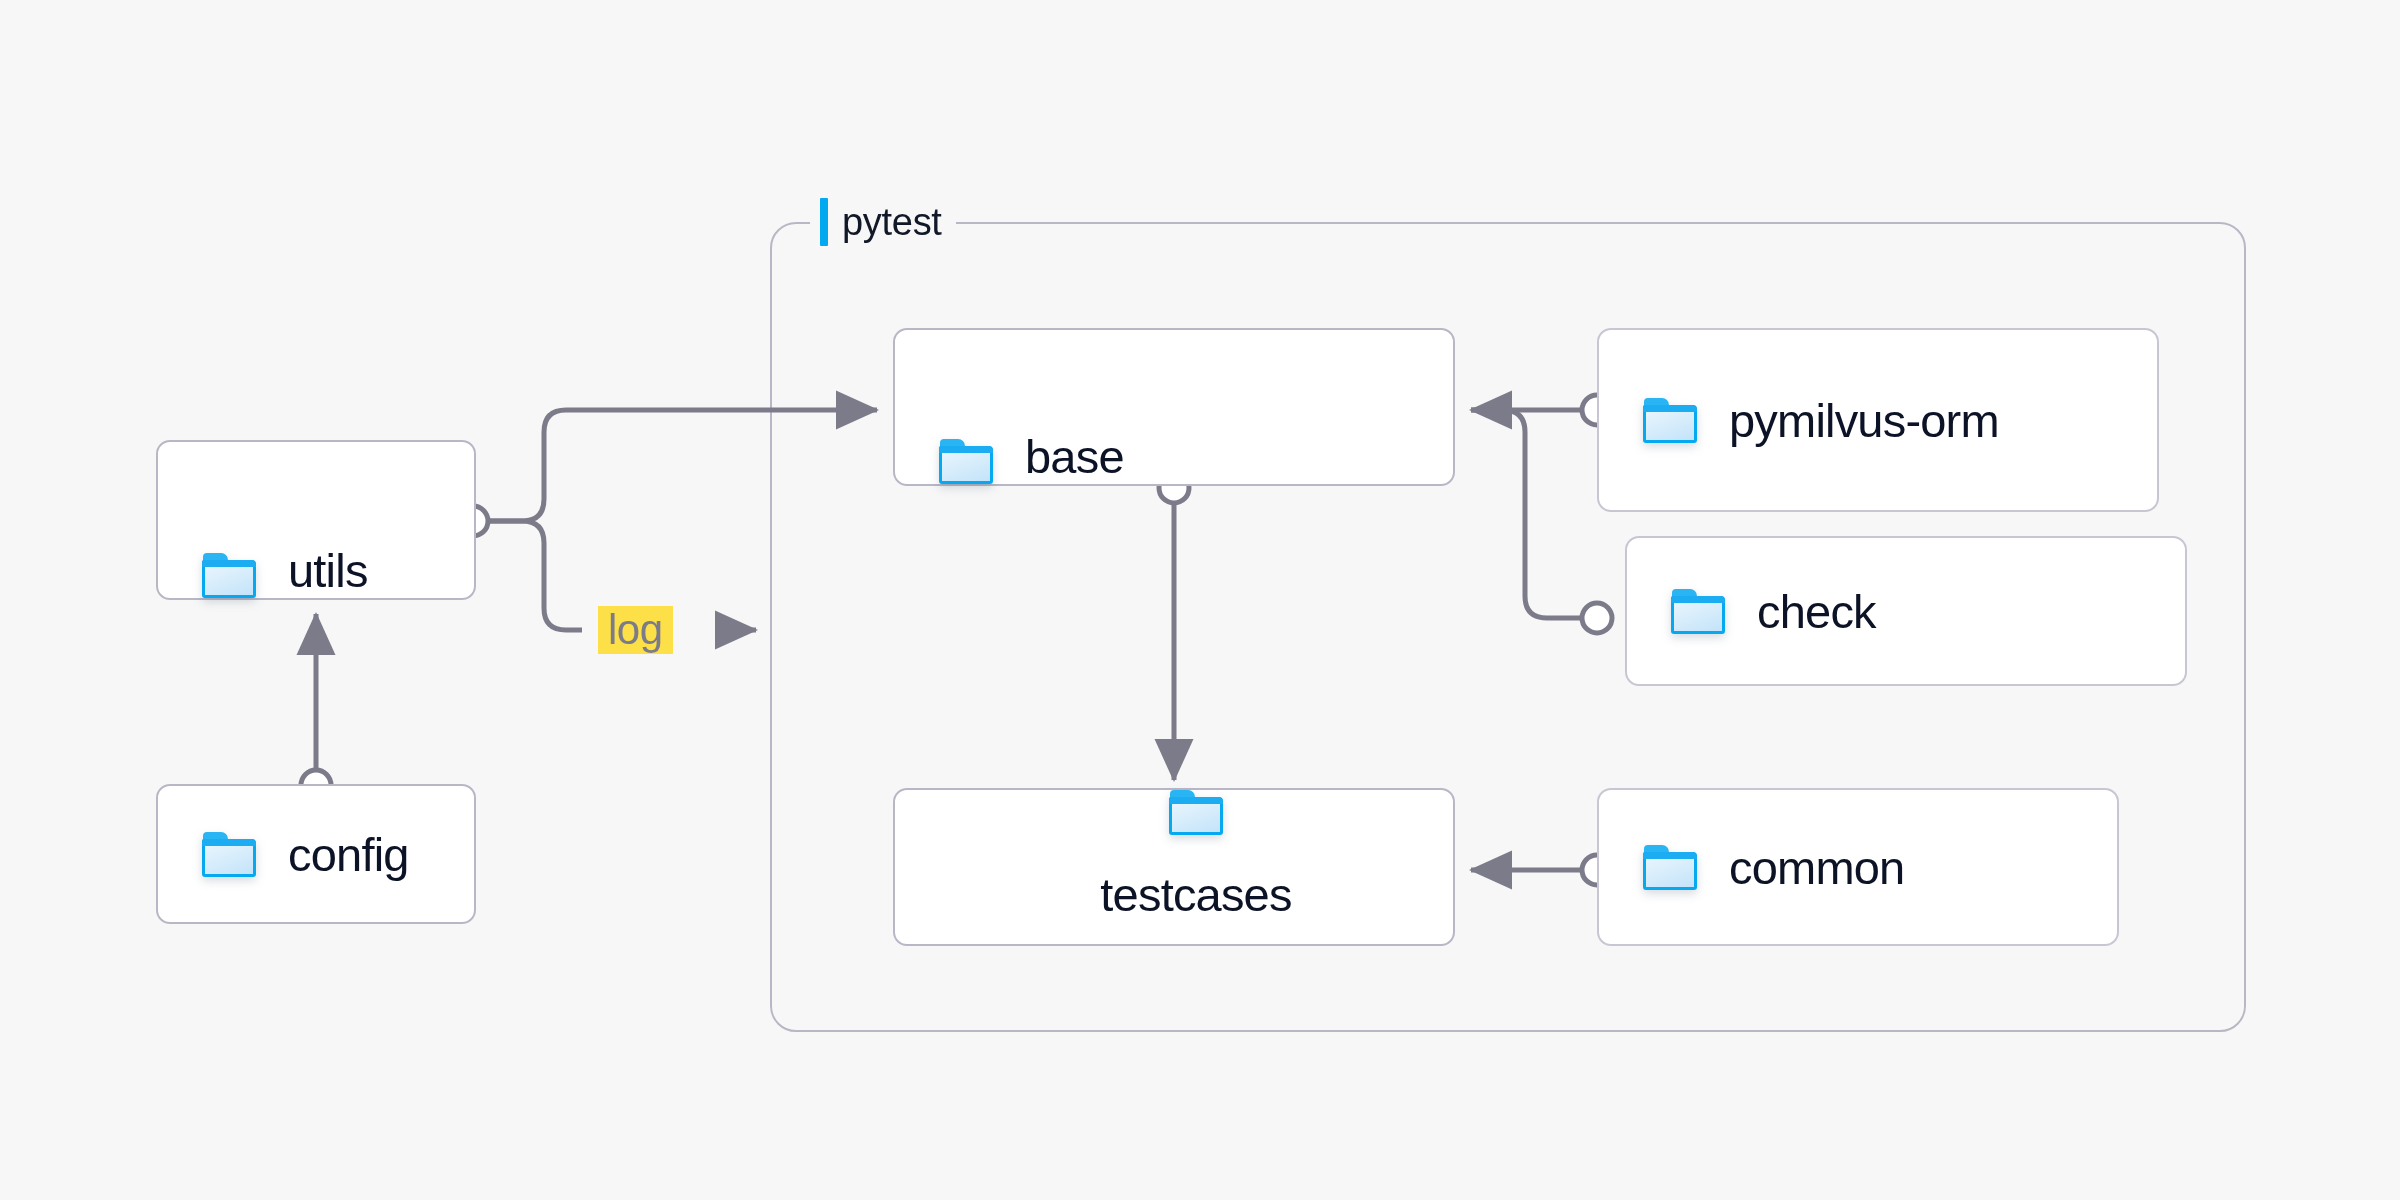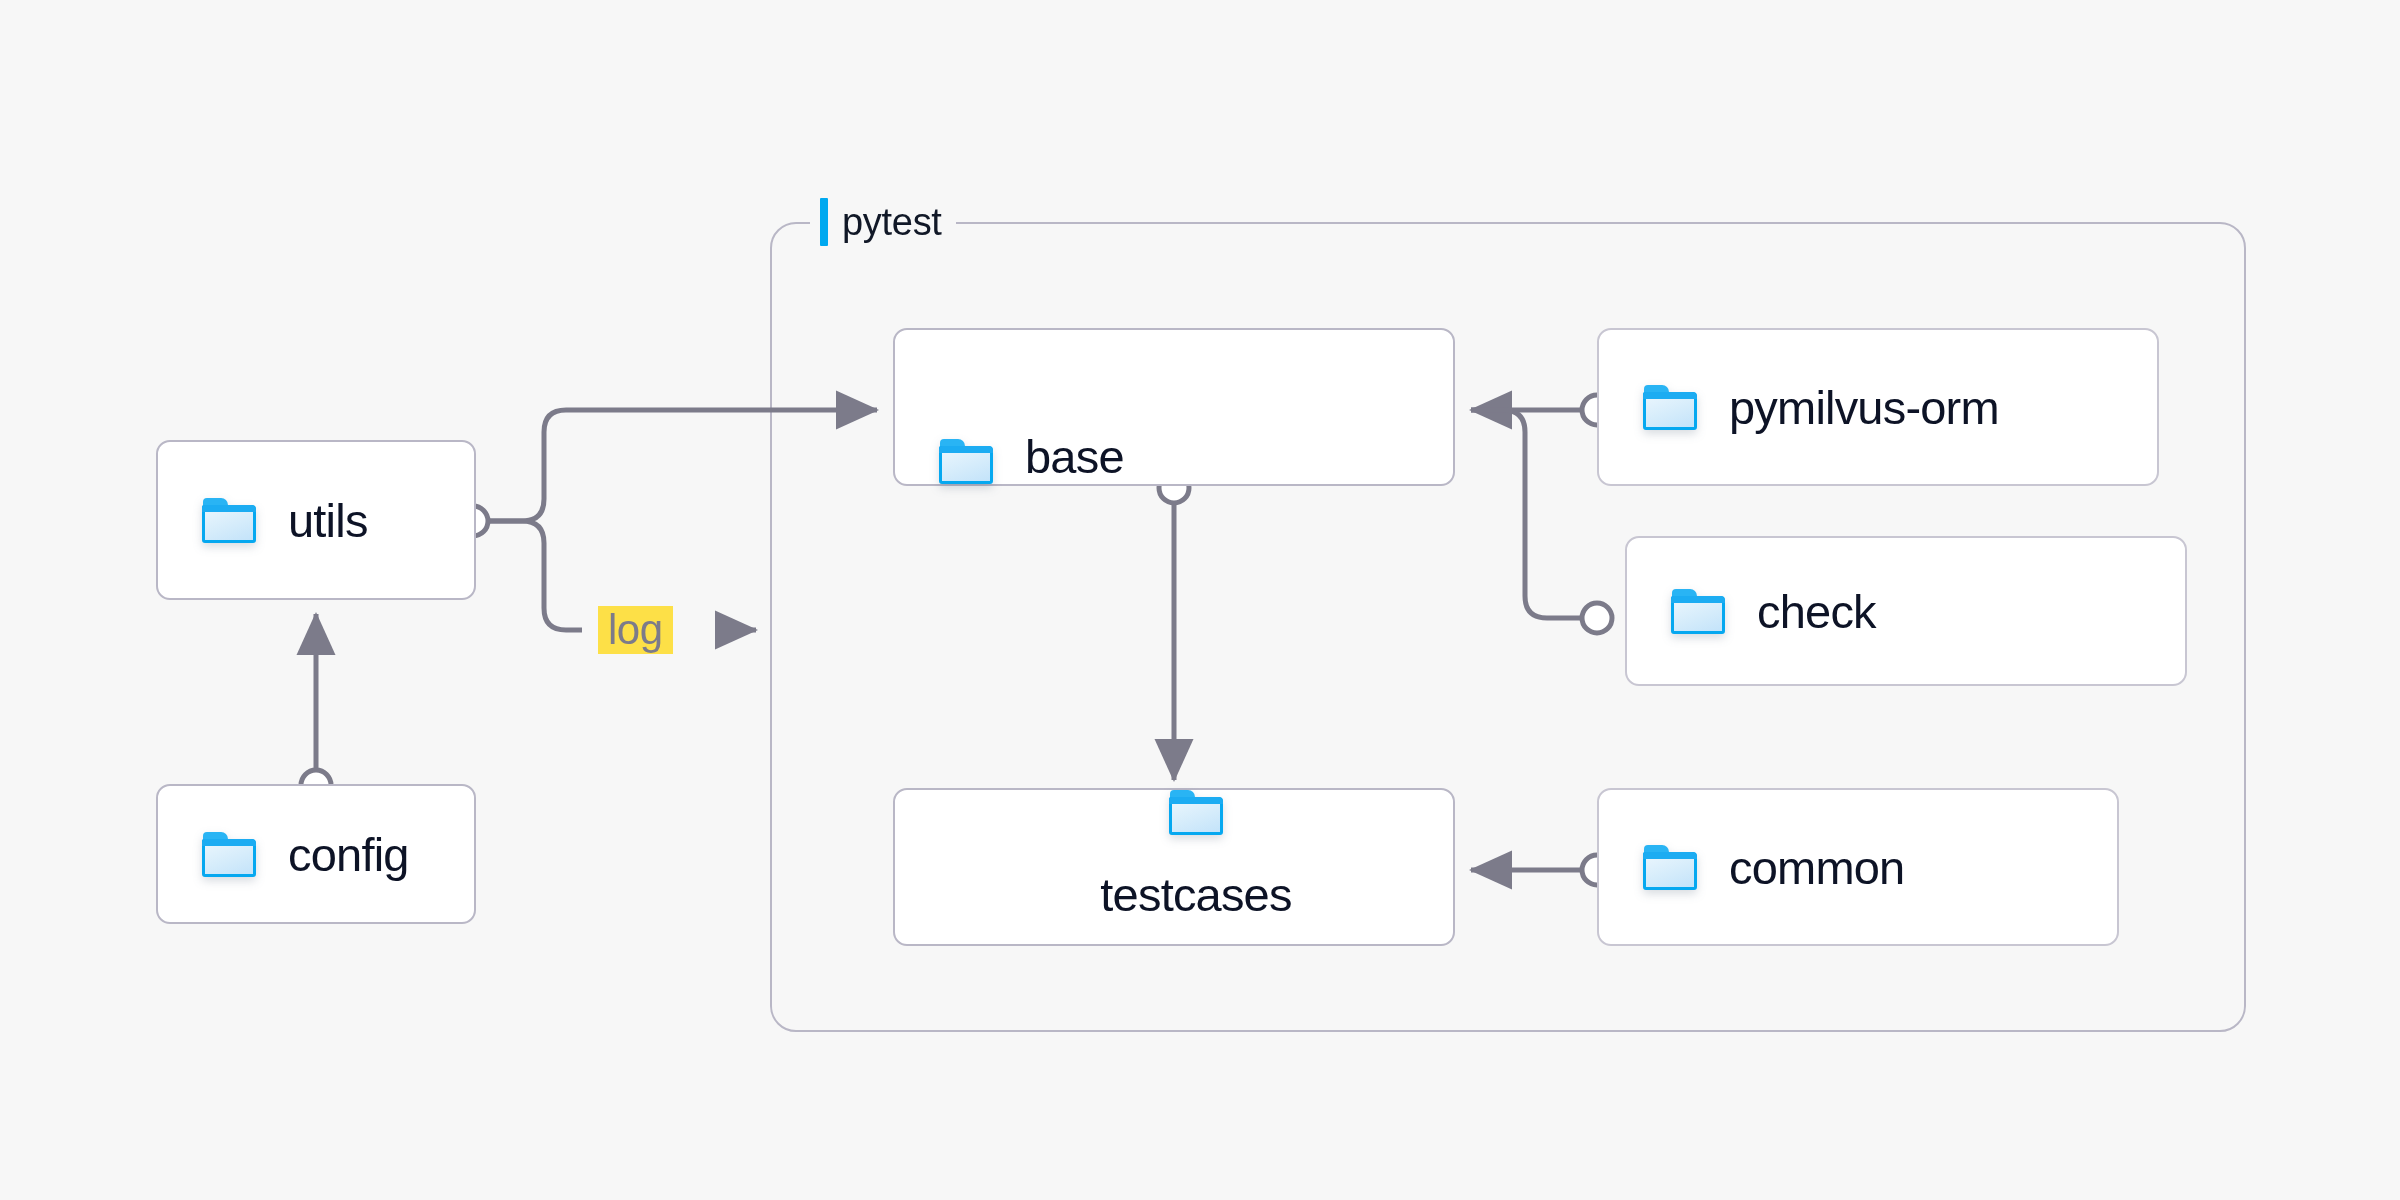--- a/index.html
+++ b/index.html
@@ -167,21 +167,21 @@
     <circle class="port" cx="473" cy="521" r="15"></circle>
     <circle class="port" cx="316" cy="785" r="15"></circle>
     <circle class="port" cx="1174" cy="488" r="15"></circle>
     <circle class="port" cx="1597" cy="410" r="15"></circle>
     <circle class="port" cx="1597" cy="618" r="15"></circle>
     <circle class="port" cx="1597" cy="870" r="15"></circle>
   </svg>
 
   <div class="edge-label" style="left:598px; top:606px;">log</div>
 
-  <div class="node" style="left:156px; top:440px; width:320px; height:160px;">
+  <div class="node" style="left:156px; top:440px; width:320px; height:160px;align-items:flex-end;">
     <span class="folder">
       <span class="tab"></span>
         <span class="body"></span>
         <span class="lip"></span>
     </span>
     <span class="node-label">utils</span>
   </div>
 
   <div class="node" style="left:156px; top:784px; width:320px; height:140px;">
     <span class="folder">
@@ -203,21 +203,21 @@
 
   <div class="node" style="left:893px; top:788px; width:562px; height:158px;flex-direction:column;">
     <span class="folder">
       <span class="tab"></span>
         <span class="body"></span>
         <span class="lip"></span>
     </span>
     <span class="node-label">testcases</span>
   </div>
 
-  <div class="node thin" style="left:1597px; top:328px; width:562px; height:158px;">
+  <div class="node thin" style="left:1597px; top:328px; width:562px; height:184px;">
     <span class="folder">
       <span class="tab"></span>
         <span class="body"></span>
         <span class="lip"></span>
     </span>
     <span class="node-label">pymilvus-orm</span>
   </div>
 
   <div class="node thin" style="left:1597px; top:536px; width:562px; height:150px;margin-left:28px;">
     <span class="folder">

